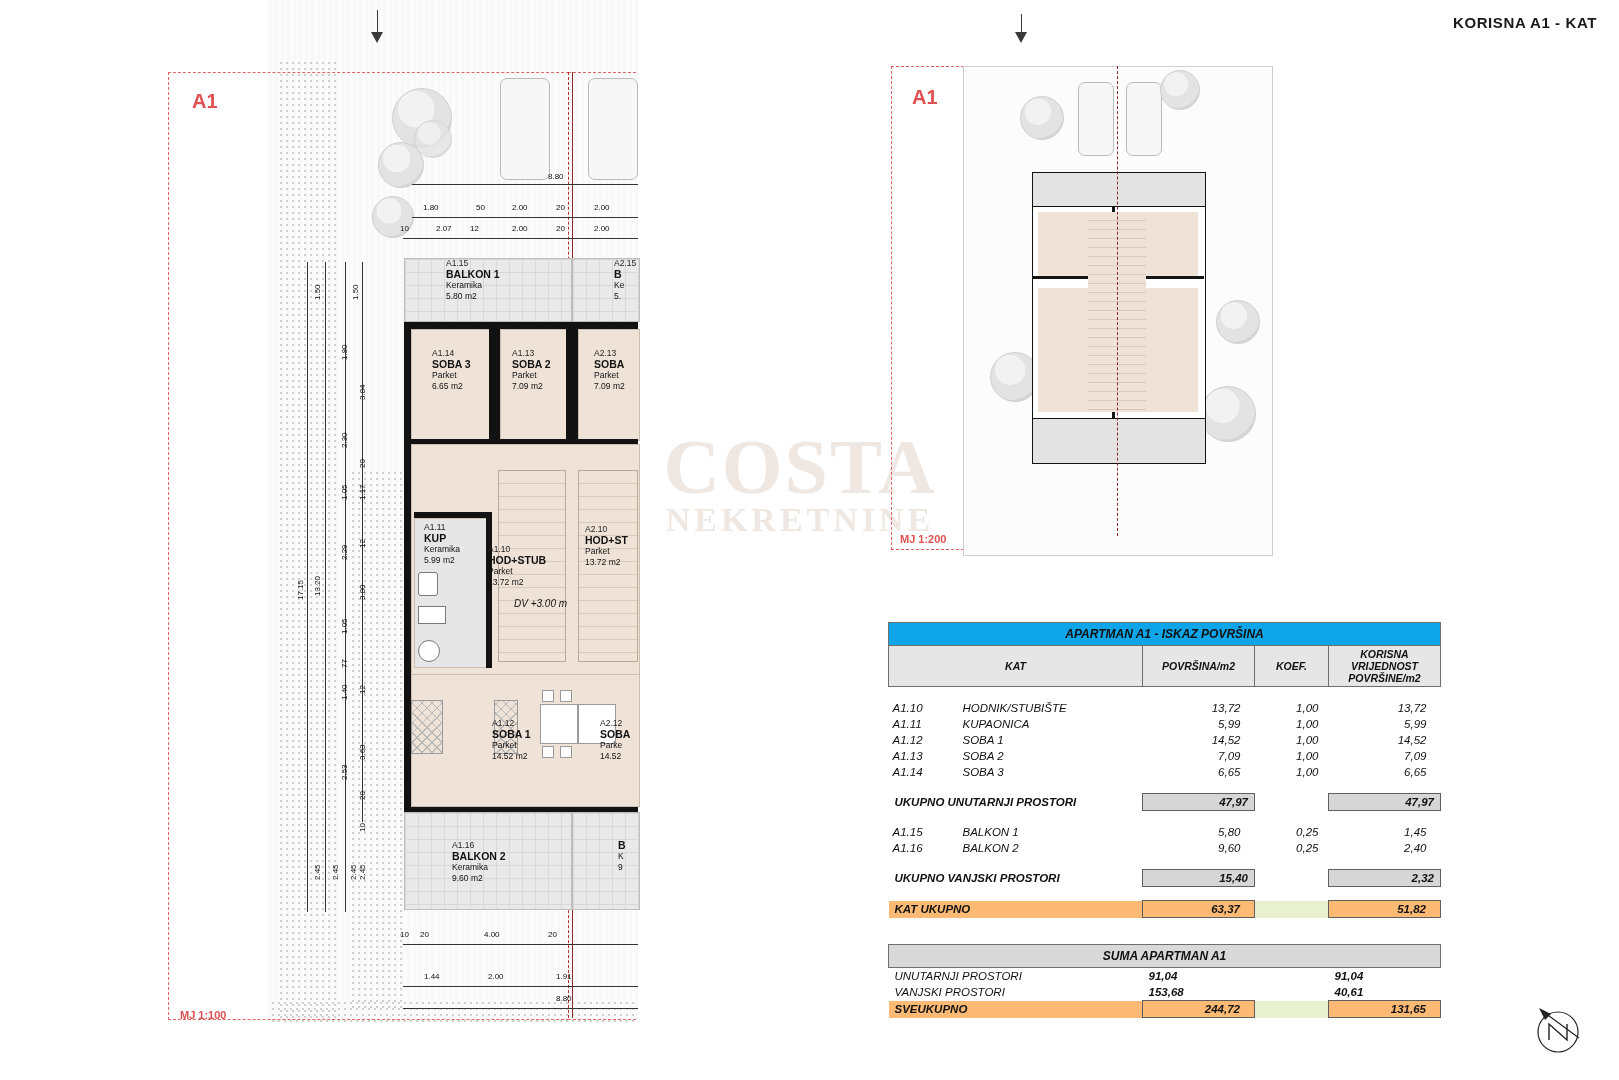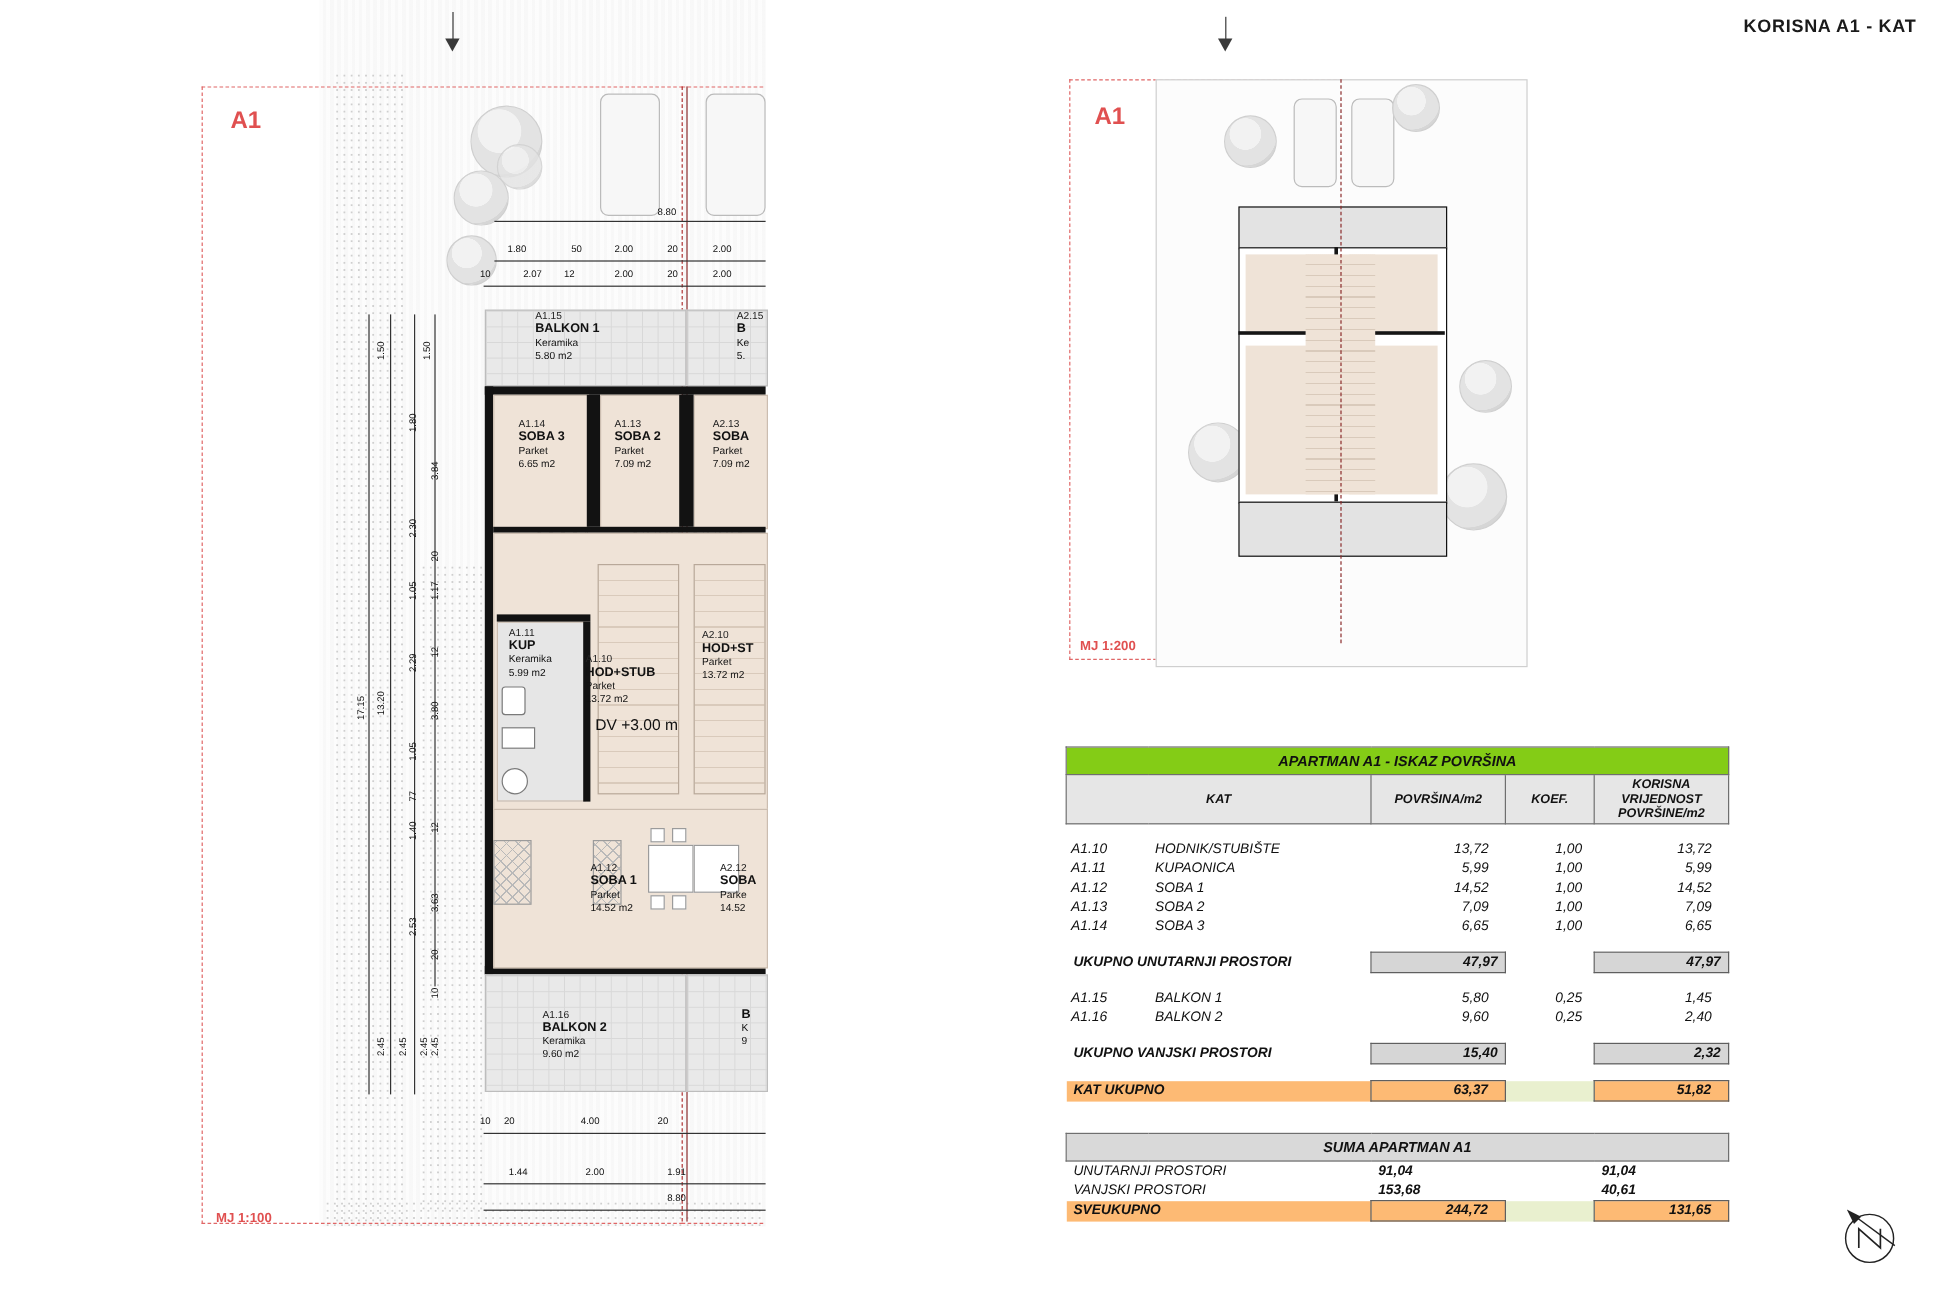--- a/index.html
+++ b/index.html
@@ -109,21 +109,21 @@
   .car{position:absolute;border:1px solid #bbb;border-radius:7px;background:#f7f7f7;}
 
   
   .tbl{
     position:absolute;left:888px;top:622px;width:553px;
     font-size:11.5px;color:#111;
   }
   table{border-collapse:collapse;width:100%;}
   td,th{padding:2px 6px;}
   .t-title{
-    background:#84cc16;border:1px solid #6f6f6f;
+    background:#0ea5e9;border:1px solid #6f6f6f;
     text-align:center;font-style:italic;font-weight:bold;font-size:12px;padding:4px;
   }
   .t-head td{
     background:#e6e6e6;border:1px solid #6f6f6f;text-align:center;
     font-style:italic;font-weight:bold;font-size:10.5px;line-height:12px;
   }
   .t-row td{border:none;font-style:italic;}
   .t-row .code{width:58px;padding-left:4px;}
   .t-row .nm{}
   .t-row .num{text-align:right;width:92px;padding-right:14px;}
@@ -145,20 +145,24 @@
   
   .north{position:absolute;right:30px;bottom:22px;width:62px;height:62px;}
 </style>
 </head>
 <body>
 
 <div class="page">
 
   <div class="sheet-title">KORISNA A1 - KAT</div>
 
+  <div class="watermark">
+    <span>COSTA</span>
+    <small>NEKRETNINE</small>
+  </div>
 
   <div class="site-left"></div>
   <div class="site-dots" style="left:278px;top:60px;width:60px;height:960px;"></div>
   <div class="site-dots" style="left:350px;top:470px;width:52px;height:540px;"></div>
   <div class="site-dots" style="left:270px;top:1000px;width:366px;height:22px;"></div>
 
   <div class="plan-frame" id="frameL"></div>
   <div class="plan-frame" id="frameL2"></div>
   <div class="plan-tag" style="left:192px;top:90px;">A1</div>
   <div class="plan-scale" style="left:180px;top:1009px;">MJ 1:100</div>
@@ -303,21 +307,21 @@
     <div class="nm">HOD+STUB</div>
     <div class="fin">Parket</div>
     <div class="ar">13.72 m2</div>
   </div>
   <div class="lbl" style="left:585px;top:524px;">
     <div class="code">A2.10</div>
     <div class="nm">HOD+ST</div>
     <div class="fin">Parket</div>
     <div class="ar">13.72 m2</div>
   </div>
-  <div class="lbl" style="left:496px;top:598px;font-size:13px;">DV +3.00 m</div>
+  <div class="lbl" style="left:514px;top:598px;font-size:10px;font-style:italic;">DV +3.00 m</div>
 
   <div class="room" style="left:411px;top:674px;width:227px;height:131px;"></div>
   <div class="hatch" style="left:411px;top:700px;width:30px;height:52px;border:1px solid #9b9b9b;"></div>
   <div class="hatch" style="left:494px;top:700px;width:22px;height:52px;border:1px solid #9b9b9b;"></div>
   <div style="position:absolute;left:540px;top:704px;width:36px;height:38px;border:1px solid #9b9b9b;background:#fff;"></div>
   <div style="position:absolute;left:578px;top:704px;width:36px;height:38px;border:1px solid #9b9b9b;background:#fff;"></div>
   <div style="position:absolute;left:542px;top:690px;width:10px;height:10px;border:1px solid #9b9b9b;background:#fff;"></div>
   <div style="position:absolute;left:560px;top:690px;width:10px;height:10px;border:1px solid #9b9b9b;background:#fff;"></div>
   <div style="position:absolute;left:542px;top:746px;width:10px;height:10px;border:1px solid #9b9b9b;background:#fff;"></div>
   <div style="position:absolute;left:560px;top:746px;width:10px;height:10px;border:1px solid #9b9b9b;background:#fff;"></div>

